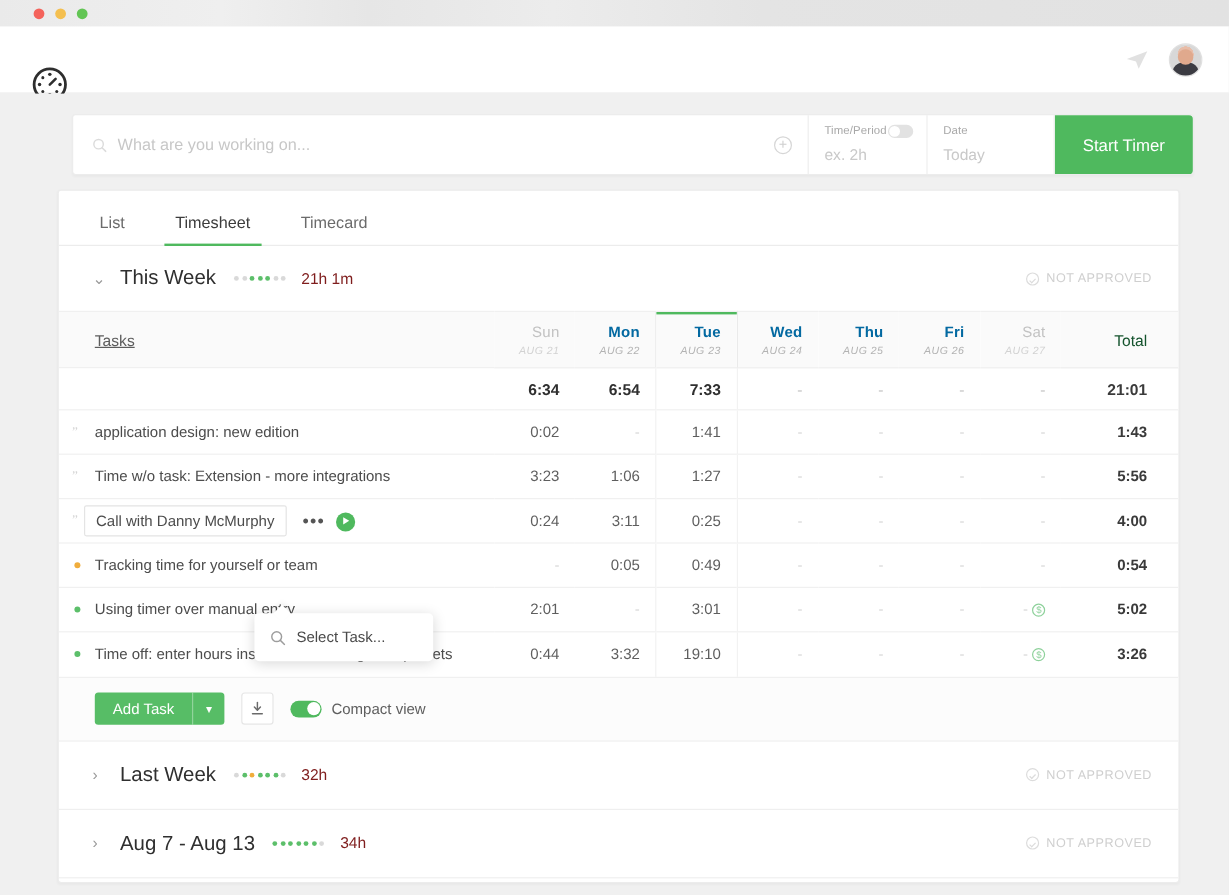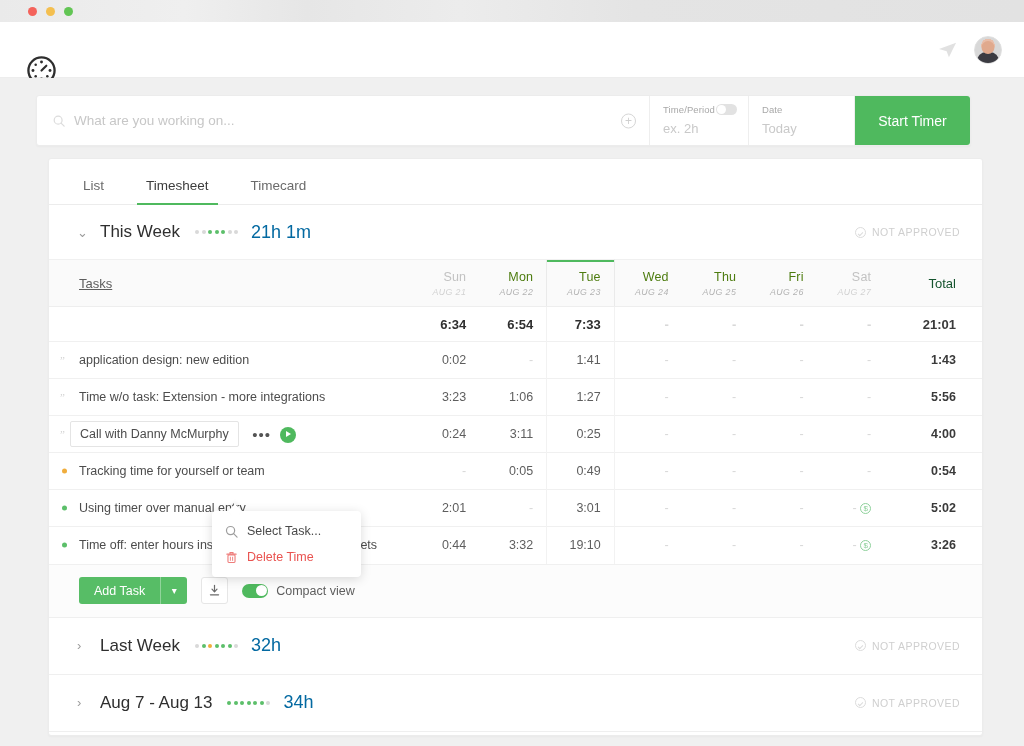--- a/index.html
+++ b/index.html
@@ -59,21 +59,21 @@
 
   
   .page-body {
     position: absolute; top: 78px; left: 0;
     width: 1024px; height: 668px;
     background: #f0f0f0;
   }
 
   
   .timer-bar {
-    position: absolute; left: 36px; top: 17px;
+    position: absolute; left: 60px; top: 17px;
     width: 935px; height: 51px;
     background: #fff;
     border: 1px solid #ececec;
     border-radius: 3px;
     display: flex;
     box-shadow: 0 1px 2px rgba(0,0,0,.03);
   }
   .timer-search {
     flex: 1; position: relative; display: flex; align-items: center;
     padding-left: 16px;
@@ -147,21 +147,21 @@
     height: 54px; display: flex; align-items: center;
     padding: 0 22px 0 28px; position: relative;
   }
   .chev {
     width: 12px; color: #9b9b9b; font-size: 13px;
     margin-right: 11px; user-select: none;
   }
   .week-title { font-size: 17px; color: #2f2f2f; }
   .daydots { display: flex; gap: 2.5px; margin: 0 13px 0 15px; }
   .daydots span { width: 4px; height: 4px; border-radius: 50%; background: #d9d9d9; }
-  .week-total { font-size: 18px; color: #0369a1; }
+  .week-total { font-size: 13px; color: #7f1d1d; }
   .approval {
     position: absolute; right: 22px; top: 50%; transform: translateY(-50%);
     display: flex; align-items: center; gap: 6px;
     font-size: 10.5px; color: #cfcfcf; letter-spacing: .45px;
   }
   .appr-ico {
     width: 11px; height: 11px; border-radius: 50%;
     border: 1.3px solid #dcdcdc; position: relative;
   }
   .appr-ico::after {
@@ -180,21 +180,21 @@
   thead th {
     background: #fafafa; height: 47px; padding: 0;
     border-bottom: 1px solid #eeeeee;
     font-weight: normal; vertical-align: middle;
   }
   th.th-task {
     text-align: left; padding-left: 30px;
     font-size: 13px; color: #5d5d5d; text-decoration: underline;
   }
   th.th-day { text-align: right; padding-right: 13px; position: relative; }
-  th.th-day .dname { font-size: 12.5px; color: #4d7c0f; font-weight: normal; letter-spacing:.2px;}
+  th.th-day .dname { font-size: 12.5px; color: #0369a1; font-weight: bold; letter-spacing:.2px;}
   th.th-day .ddate { font-size: 8.8px; color: #b3b3b3; margin-top: 3px; letter-spacing: .4px; font-style: italic; }
   th.th-day.weekend .dname { color: #c2c2c2; font-weight: normal; }
   th.th-day.weekend .ddate { color: #d2d2d2; }
   th.th-day.today::before {
     content:""; position:absolute; left:0; top:0; right:0; height: 2px;
     background: #4fb95e;
   }
   th.th-day.today { border-left: 1px solid #eaeaea; border-right: 1px solid #eaeaea; }
   th.th-total { text-align: right; padding-right: 26px; font-size: 13px; color: #14532d; }
 
@@ -613,25 +613,15 @@
   </div>
 
   <div class="ctx-menu">
     <div class="ctx-item">
       <svg class="ctx-ico" viewBox="0 0 14 14">
         <circle cx="6" cy="6" r="4.4" fill="none" stroke="#7d7d7d" stroke-width="1.3"></circle>
         <line x1="9.3" y1="9.3" x2="13" y2="13" stroke="#7d7d7d" stroke-width="1.3" stroke-linecap="round"></line>
       </svg>
       <span>Select Task...</span>
     </div>
-    <div class="ctx-item danger">
-      <svg class="ctx-ico" viewBox="0 0 14 14">
-        <rect x="3.2" y="4.2" width="7.6" height="8.2" rx="1" fill="none" stroke="#e9524f" stroke-width="1.2"></rect>
-        <line x1="2" y1="3.4" x2="12" y2="3.4" stroke="#e9524f" stroke-width="1.2" stroke-linecap="round"></line>
-        <path d="M5.4 3.2 L5.4 1.8 L8.6 1.8 L8.6 3.2" fill="none" stroke="#e9524f" stroke-width="1.2"></path>
-        <line x1="5.8" y1="6.2" x2="5.8" y2="10.6" stroke="#e9524f" stroke-width="1"></line>
-        <line x1="8.2" y1="6.2" x2="8.2" y2="10.6" stroke="#e9524f" stroke-width="1"></line>
-      </svg>
-      <span>Delete Time</span>
-    </div>
   </div>
 
 </div>
 
 </body></html>

